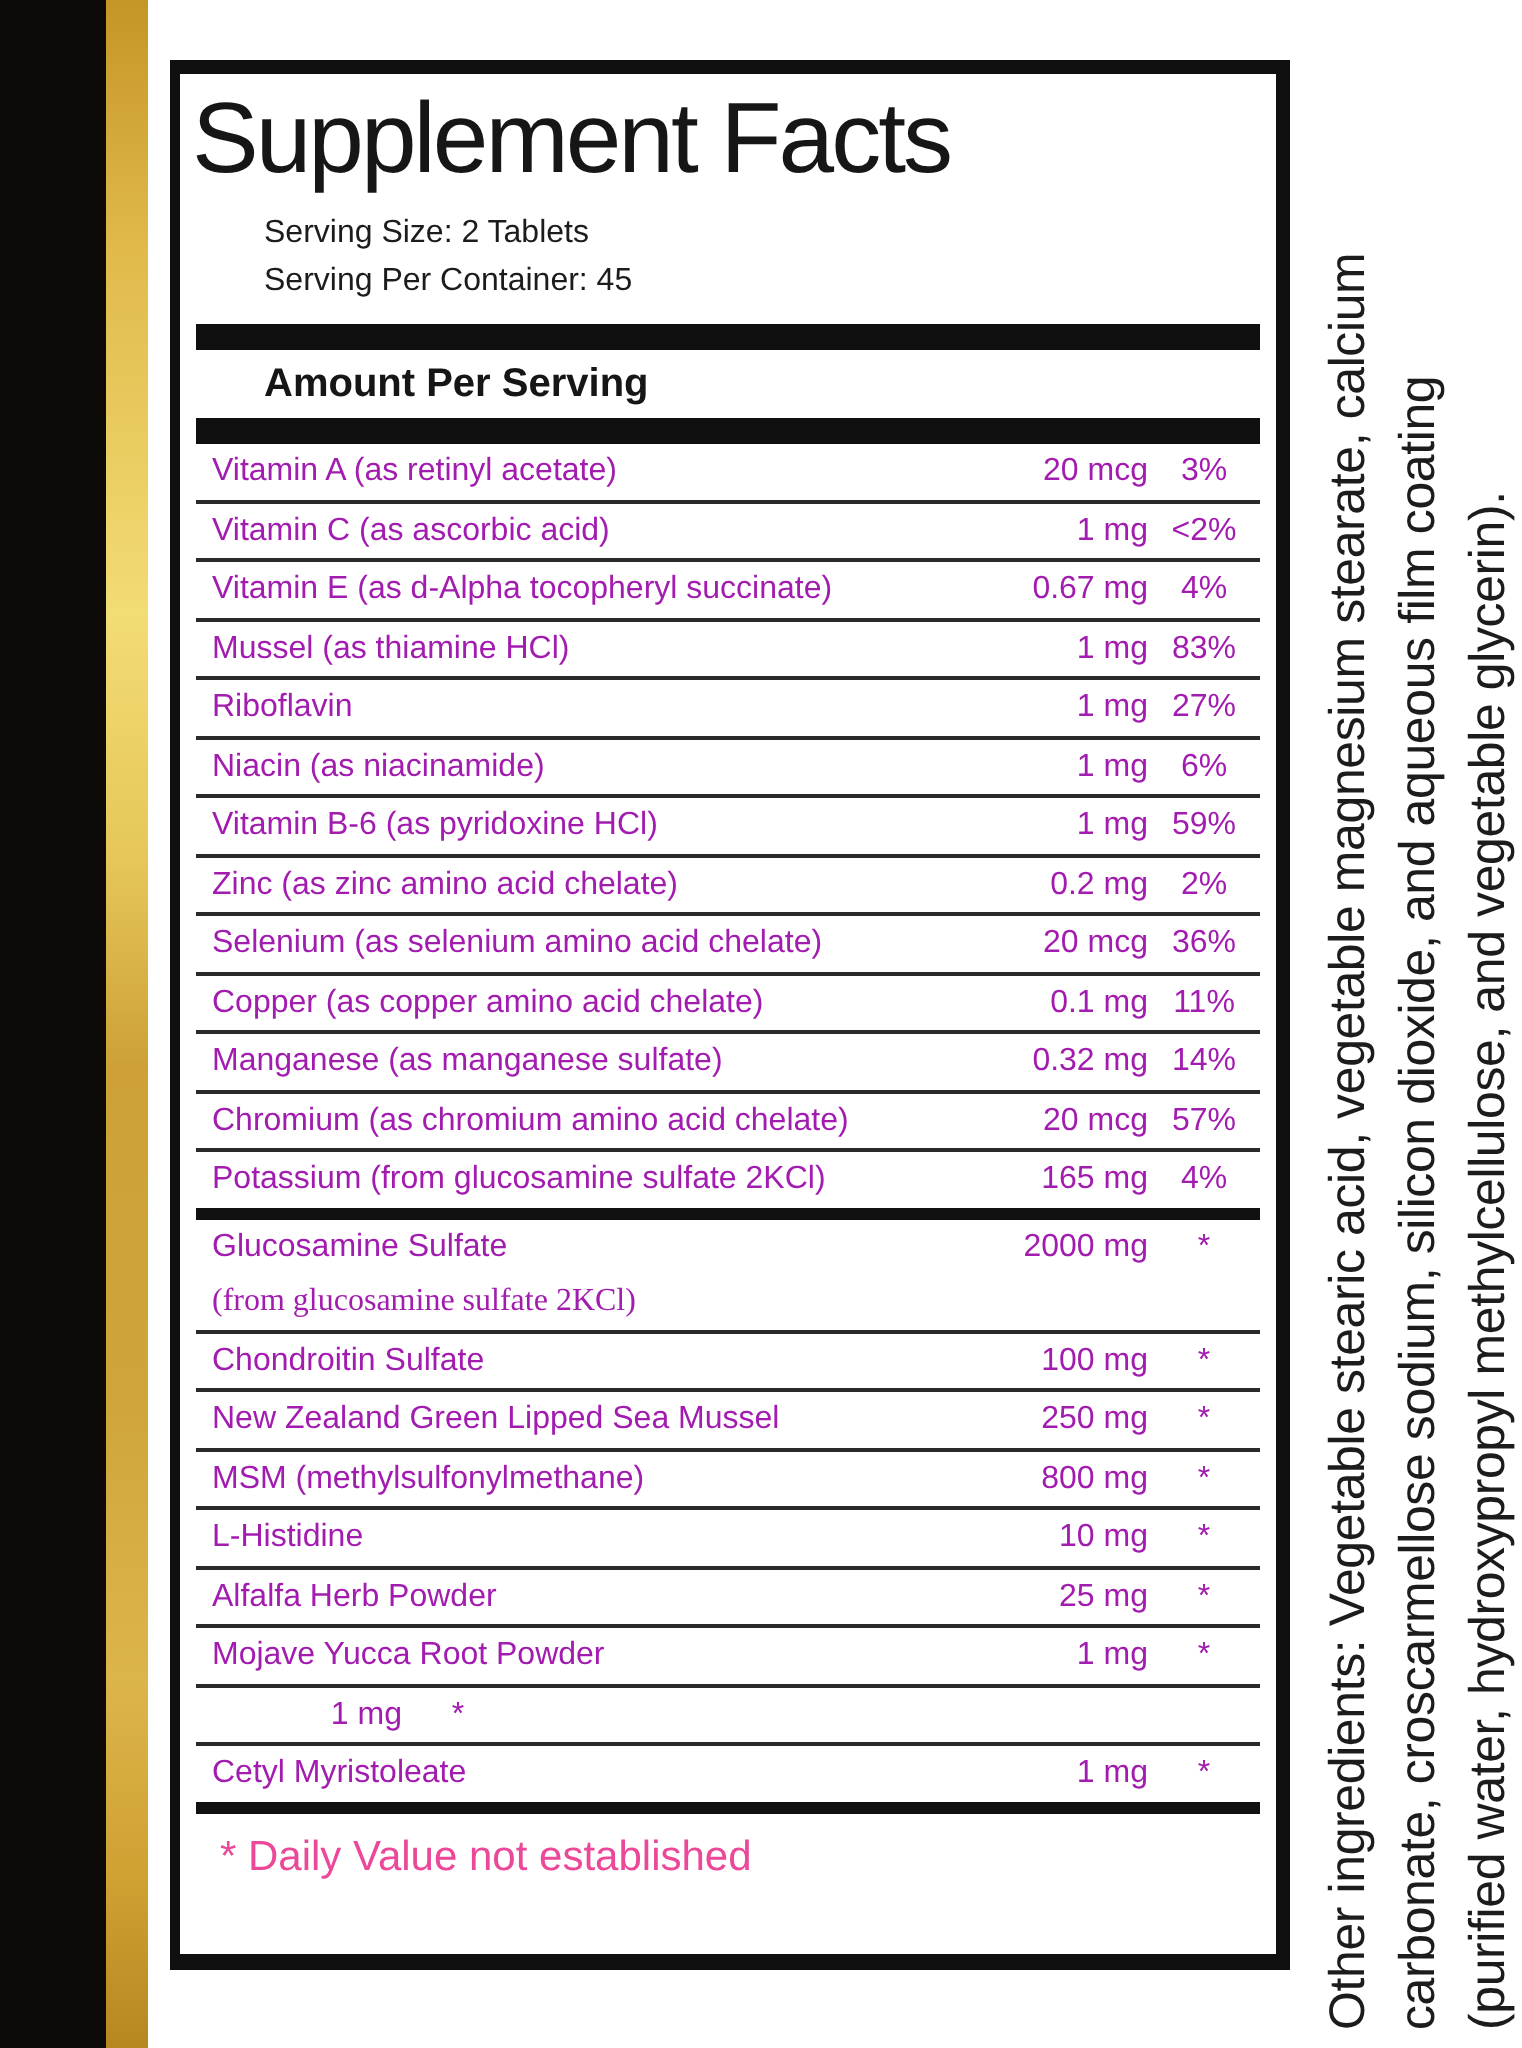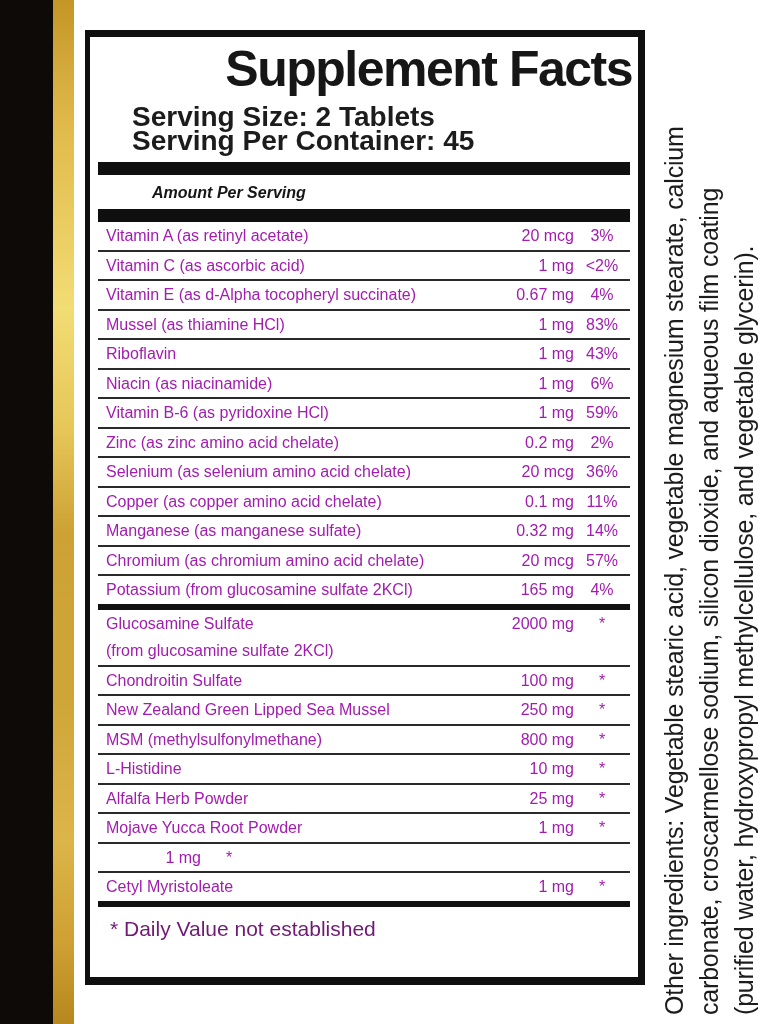--- a/index.html
+++ b/index.html
@@ -14,40 +14,40 @@
     position:absolute; left:53px; top:0; width:21px; height:1024px;
     background:linear-gradient(180deg,#c49527 0%,#e0b94a 12%,#f2dc74 30%,#e6c658 42%,#cda136 52%,#cfa539 68%,#dcb54a 82%,#cfa032 92%,#b6871f 100%);
   }
   .panel {
     position:absolute; left:85px; top:30px; width:560px; height:955px;
     box-sizing:border-box; background:#ffffff;
     border-style:solid; border-color:#0f0f0f; border-width:7px 7px 8px 5px;
     padding:0 6px;
   }
   .title {
-    margin:6px 0 0 0; font-size:50px; line-height:52px; font-weight:bold;
-    letter-spacing:-1.5px; text-align:right; color:#161616; white-space:nowrap;
+    margin:6px 0 0 0; font-size:50px; line-height:52px; font-weight:normal;
+    letter-spacing:-1.5px; text-align:left; color:#161616; white-space:nowrap;
   }
-  .serving { margin:10px 0 0 36px; font-size:28px; font-weight:bold; line-height:24px; color:#1c1c1c; }
+  .serving { margin:10px 0 0 36px; font-size:16px; font-weight:normal; line-height:24px; color:#1c1c1c; }
   .bar { background:#0f0f0f; margin:0 2px; }
   .bar.thick { height:13px; }
   .bar.thick.first { margin-top:9px; }
   .bar.med { height:6px; background:#111; }
-  .aps { margin-left:56px; padding:5px 0 4px 0; font-size:16px; font-weight:bold; line-height:25px; color:#161616;font-style:italic; }
+  .aps { margin-left:36px; padding:5px 0 4px 0; font-size:20px; font-weight:bold; line-height:25px; color:#161616; }
   .rows { margin:0 2px; }
   .row {
     display:flex; align-items:flex-start; padding-left:8px;
     border-bottom:2px solid #2a2a2a; font-size:16px; line-height:27.5px; color:#a21caf;
   }
   .rows .row:last-child { border-bottom:none; }
   .row .nm { flex:1; white-space:nowrap; overflow:hidden; }
-  .row .nm .sub { display:block; }
+  .row .nm .sub { display:block;font-family:Liberation Serif, serif; }
   .row .amt { width:95px; text-align:right; white-space:nowrap; }
   .row .dv { width:56px; text-align:center; white-space:nowrap; }
-  .footnote { padding:9px 0 0 14px; font-size:21px; line-height:26px; color:#701a75; }
+  .footnote { padding:9px 0 0 14px; font-size:21px; line-height:26px; color:#ec4899; }
   .side-text {
     position:absolute; left:657px; top:1015px; width:980px; height:106px;
     transform:rotate(-90deg); transform-origin:0 0;
     font-size:25px; line-height:35px; color:#1c1c1c; letter-spacing:-0.2px;
   }
   .side-text .line { white-space:nowrap; }
 </style>
 </head>
 <body>
 
@@ -84,21 +84,21 @@
           <div class="dv">4%</div>
         </div>
         <div class="row">
           <div class="nm">Mussel (as thiamine HCl)</div>
           <div class="amt">1 mg</div>
           <div class="dv">83%</div>
         </div>
         <div class="row">
           <div class="nm">Riboflavin</div>
           <div class="amt">1 mg</div>
-          <div class="dv">43%</div>
+          <div class="dv">27%</div>
         </div>
         <div class="row">
           <div class="nm">Niacin (as niacinamide)</div>
           <div class="amt">1 mg</div>
           <div class="dv">6%</div>
         </div>
         <div class="row">
           <div class="nm">Vitamin B-6 (as pyridoxine HCl)</div>
           <div class="amt">1 mg</div>
           <div class="dv">59%</div>

